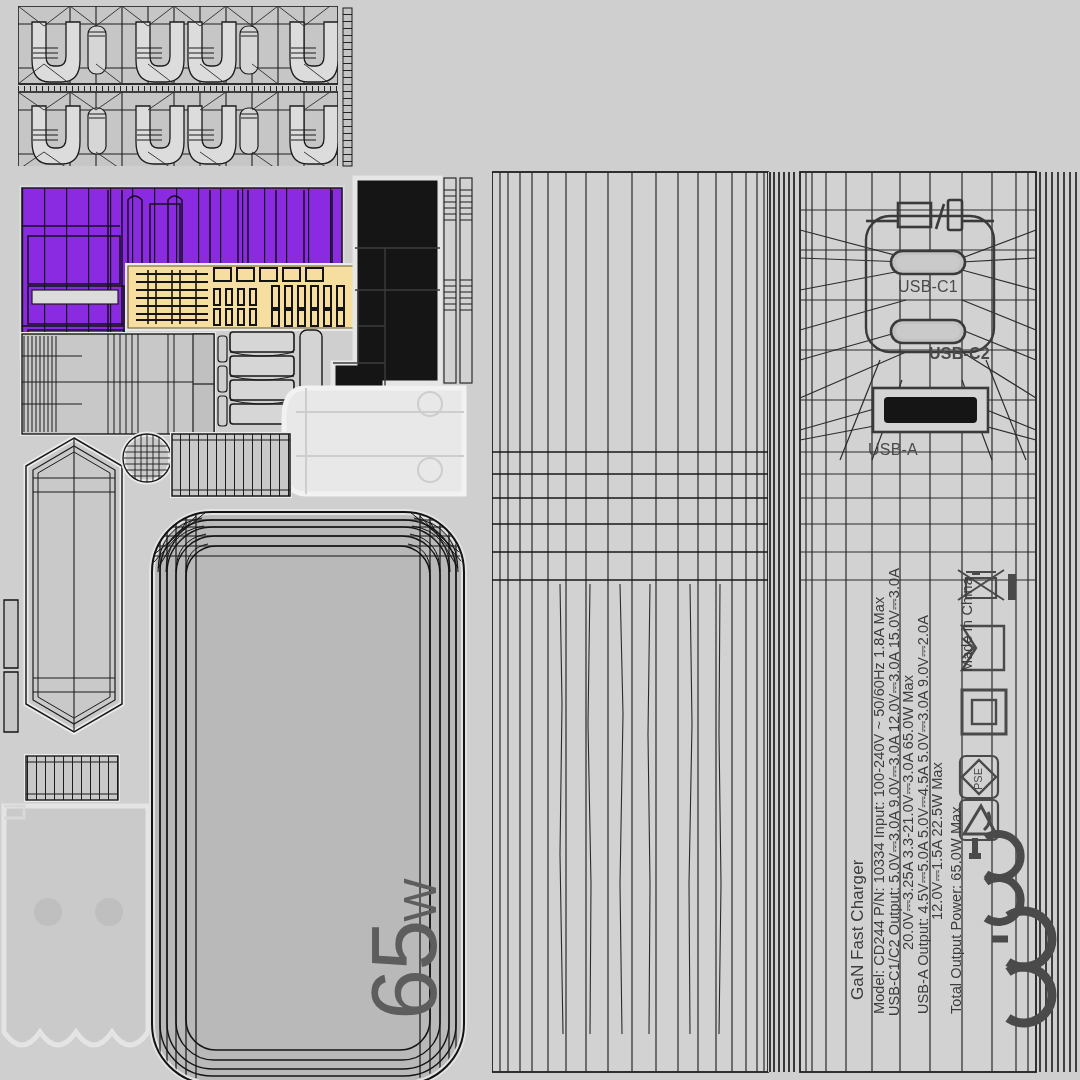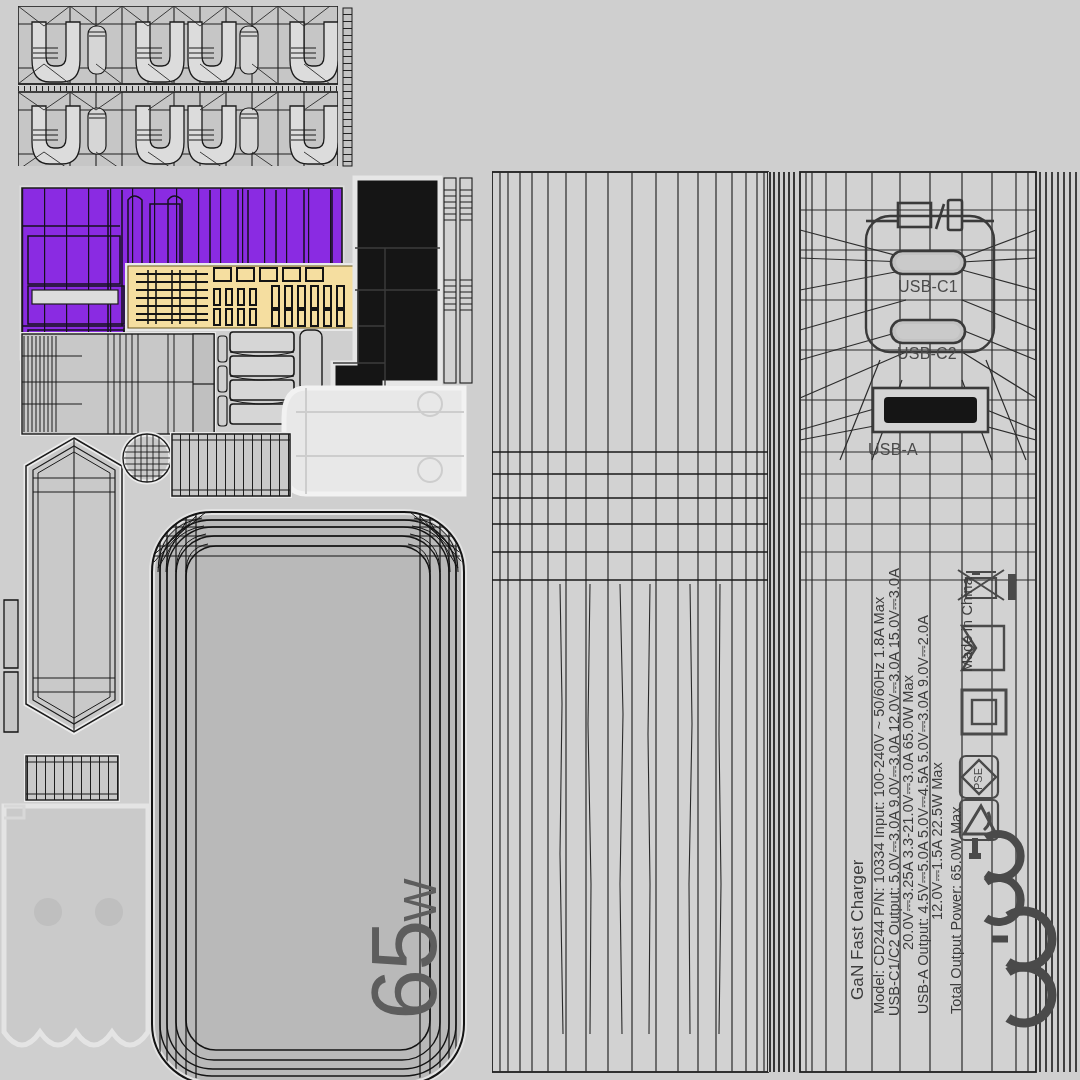--- a/index.html
+++ b/index.html
@@ -523,21 +523,21 @@
           <path d="M966 578 h30 v20 h-30 z" stroke-width="2.2"></path>
           <path d="M972 574 h8 M966 572 h30" stroke-width="2"></path>
           <path d="M958 600 L1004 570 M958 570 L1004 600" stroke-width="2"></path>
           <rect x="1008" y="574" width="8" height="26" fill="#4a4a4a" stroke="none"></rect>
         </g>
       </g>
     </g>
   </svg>
 
   <div class="lbl port-lbl" style="left:898px;top:278px;">USB-C1</div>
-  <div class="lbl port-lbl" style="left:897px;top:345px;">USB-C2</div>
+  <div class="lbl port-lbl" style="left:929px;top:345px;font-weight:bold;">USB-C2</div>
   <div class="lbl port-lbl" style="left:868px;top:441px;">USB-A</div>
 
   <div id="wattage" style="left:352px;top:1020px;">
     <span class="num">65</span><span class="u">W</span>
   </div>
 
   <div id="spec-block">
     <div class="spec-line" style="left:848px;top:1000px;font-size:17px;">GaN Fast Charger</div>
     <div class="spec-line" style="left:871px;top:1014px;">Model: CD244    P/N: 10334    Input: 100-240V ~ 50/60Hz 1.8A Max</div>
     <div class="spec-line" style="left:886px;top:1016px;">USB-C1/C2 Output: 5.0V⎓3.0A  9.0V⎓3.0A  12.0V⎓3.0A  15.0V⎓3.0A</div>

